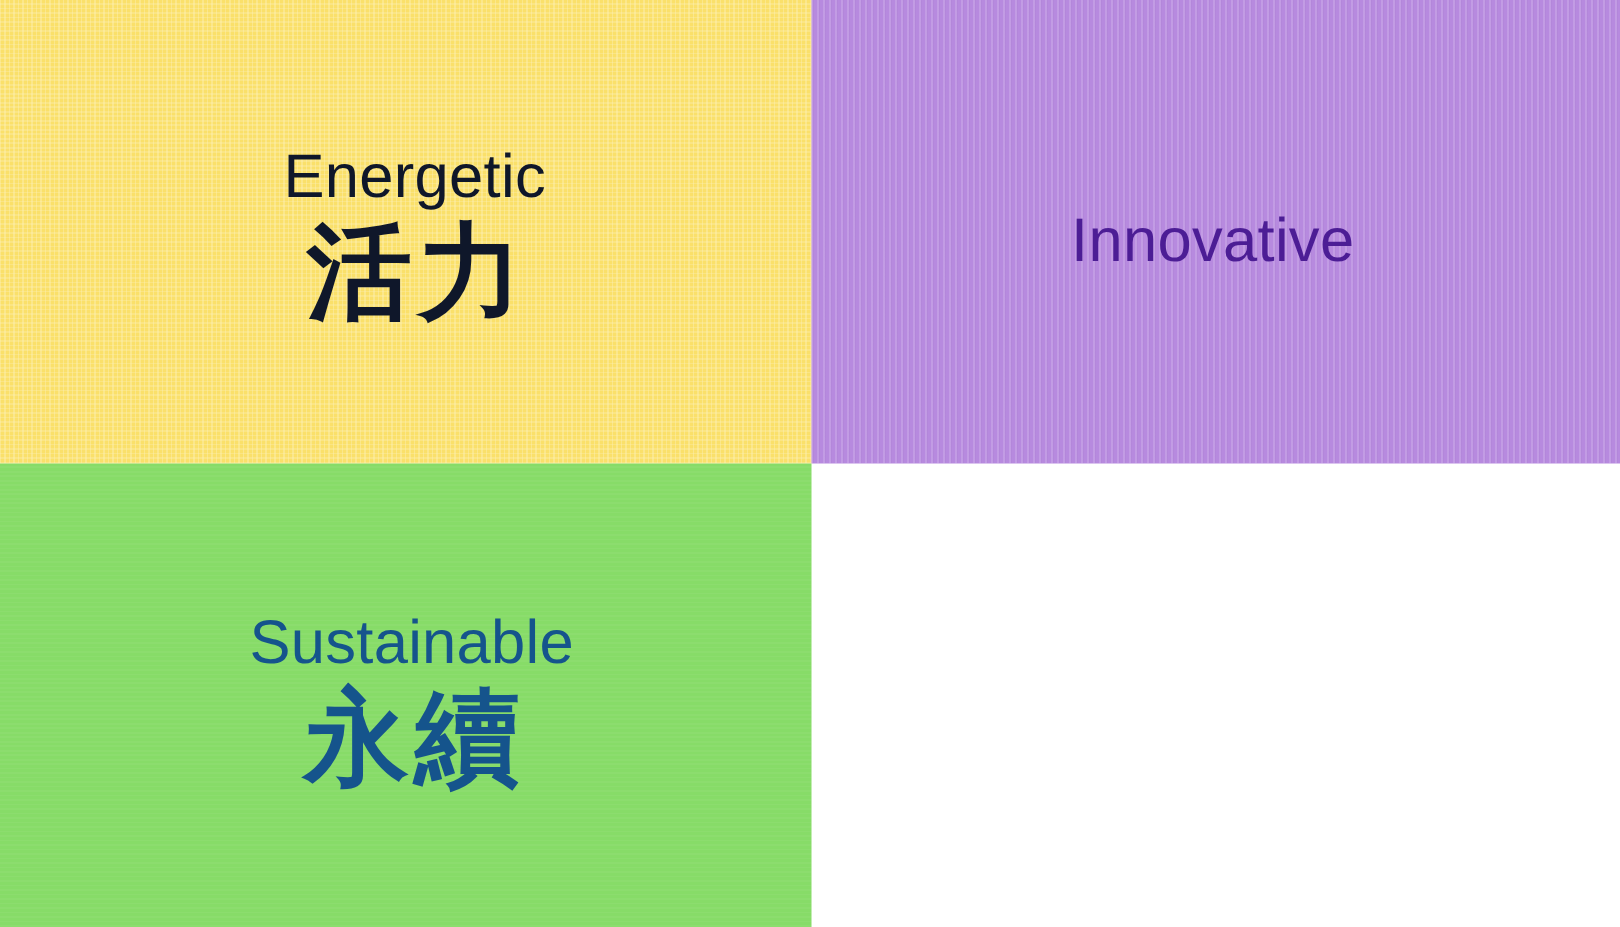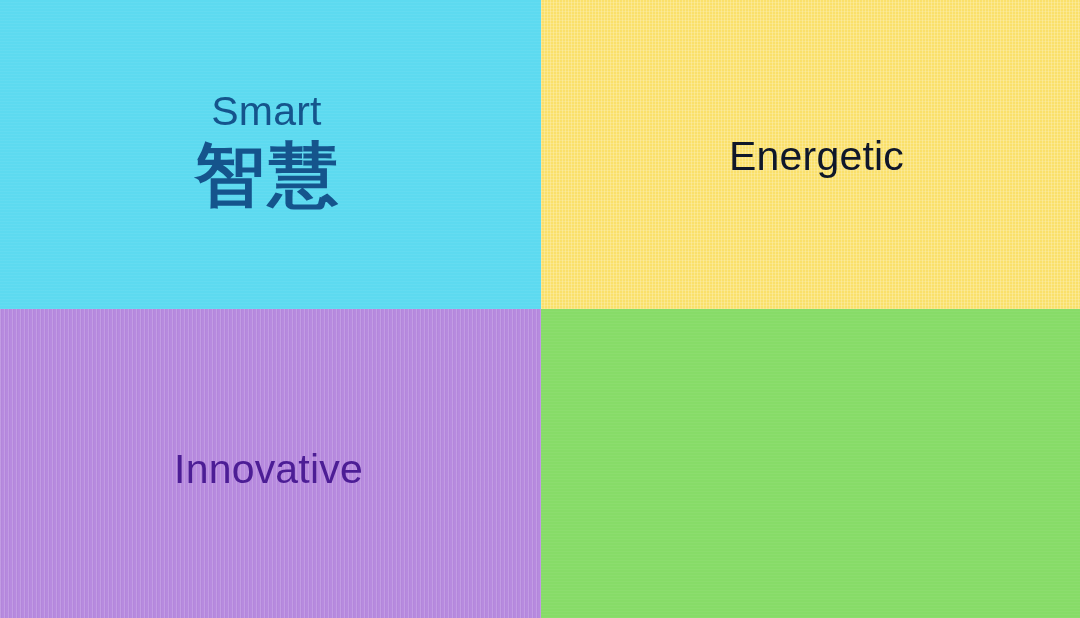--- a/index.html
+++ b/index.html
@@ -103,39 +103,37 @@
   .q-smart       .text-stack { transform: translate(-4px, -4px); }
   .q-energetic   .text-stack { transform: translate(6px, 2px); }
   .q-innovative  .text-stack { transform: translate(-2px, 6px); }
   .q-sustainable .text-stack { transform: translate(4px, 4px); }
 </style>
 </head>
 <body>
 
 <div id="poster">
 
-  <div class="quadrant q-smart" style="background-color: rgb(93, 218, 240); color: rgb(21, 84, 140);">
-    <div class="texture tex-flat"></div>
-    <div class="text-stack">
-      <div class="label-en">Smart</div>
-      <div class="label-zh">智慧</div>
-    </div>
-  </div>
 
   <div class="quadrant q-energetic" style="background-color: rgb(250, 224, 106); color: #0f172a;">
     <div class="texture tex-dots"></div>
     <div class="text-stack">
       <div class="label-en">Energetic</div>
+      <div class="label-zh">活力</div>
     </div>
   </div>
 
   <div class="quadrant q-innovative" style="background-color: rgb(183, 138, 223); color: #4c1d95;">
     <div class="texture tex-weave"></div>
     <div class="text-stack">
       <div class="label-en">Innovative</div>
     </div>
   </div>
 
   <div class="quadrant q-sustainable" style="background-color: rgb(135, 220, 104); color: rgb(21, 84, 140);">
     <div class="texture tex-flat"></div>
+    <div class="text-stack">
+      <div class="label-en">Sustainable</div>
+      <div class="label-zh">永續</div>
+    </div>
   </div>
 
 </div>
 
 </body></html>

